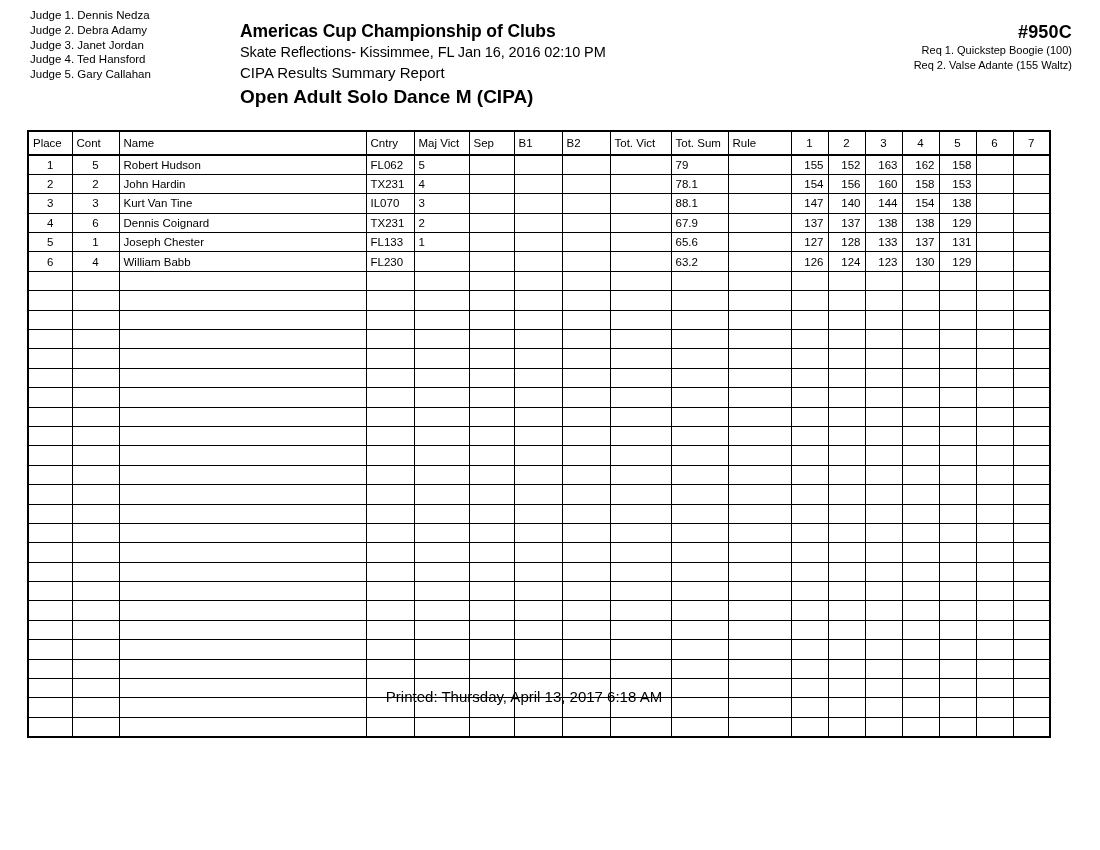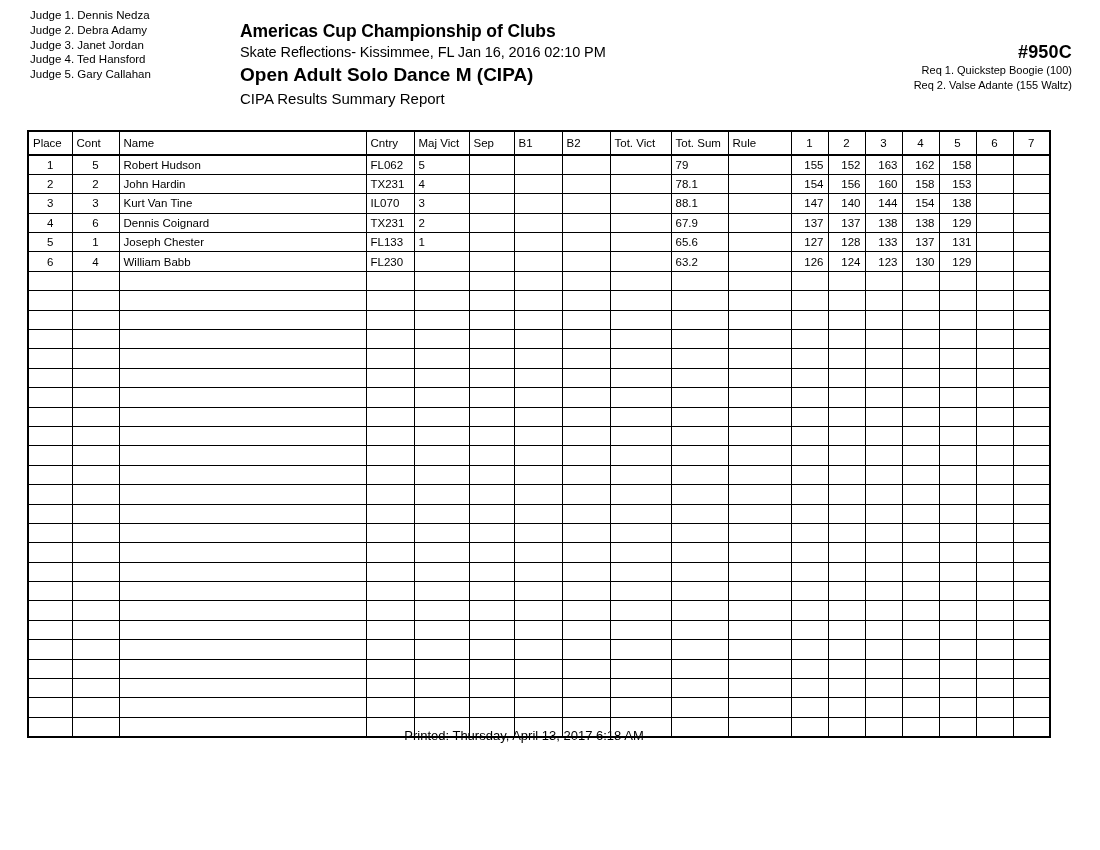--- a/index.html
+++ b/index.html
@@ -66,21 +66,20 @@
     position: absolute;
     right: 28px;
     top: 21px;
     text-align: right;
   }
   #event-number {
     font-size: 18px;
     font-weight: bold;
     line-height: 22px;
     letter-spacing: 0.2px;
-    margin-top: 20px;
   }
   .req-line {
     font-size: 11px;
     line-height: 14.5px;
     white-space: nowrap;
   }
 
   
   #results-table {
     position: absolute;
@@ -114,44 +113,44 @@
 
   
   #results-table {
     border: 2px solid #000000;
   }
 
   
   #print-footer {
     position: absolute;
     left: 0;
-    top: 728px;
+    top: 688px;
     width: 1048px;
     text-align: center;
-    font-size: 13px;
+    font-size: 15px;
   }
 </style>
 </head>
 <body>
 
 <div id="page">
 
   <div id="judges">
       <div class="judge-line">Judge  1.  Dennis Nedza</div>
       <div class="judge-line">Judge  2.  Debra  Adamy</div>
       <div class="judge-line">Judge  3.  Janet  Jordan</div>
       <div class="judge-line">Judge  4.  Ted Hansford</div>
       <div class="judge-line">Judge  5.  Gary  Callahan</div>
     </div>
 
   <div id="title-block">
     <div id="event-title">Americas Cup Championship of Clubs</div>
     <div id="venue-line">Skate Reflections- Kissimmee, FL  Jan 16, 2016  02:10 PM</div>
+    <div id="report-subtitle">CIPA Results Summary Report</div>
     <div id="category-title">Open Adult Solo Dance M (CIPA)</div>
-    <div id="report-subtitle">CIPA Results Summary Report</div>
   </div>
 
   <div id="right-header">
     <div id="event-number">#950C</div>
     <div id="requirements">
         <div class="req-line">Req  1.  Quickstep Boogie (100)</div>
         <div class="req-line">Req  2.  Valse Adante (155 Waltz)</div>
       </div>
   </div>
 

